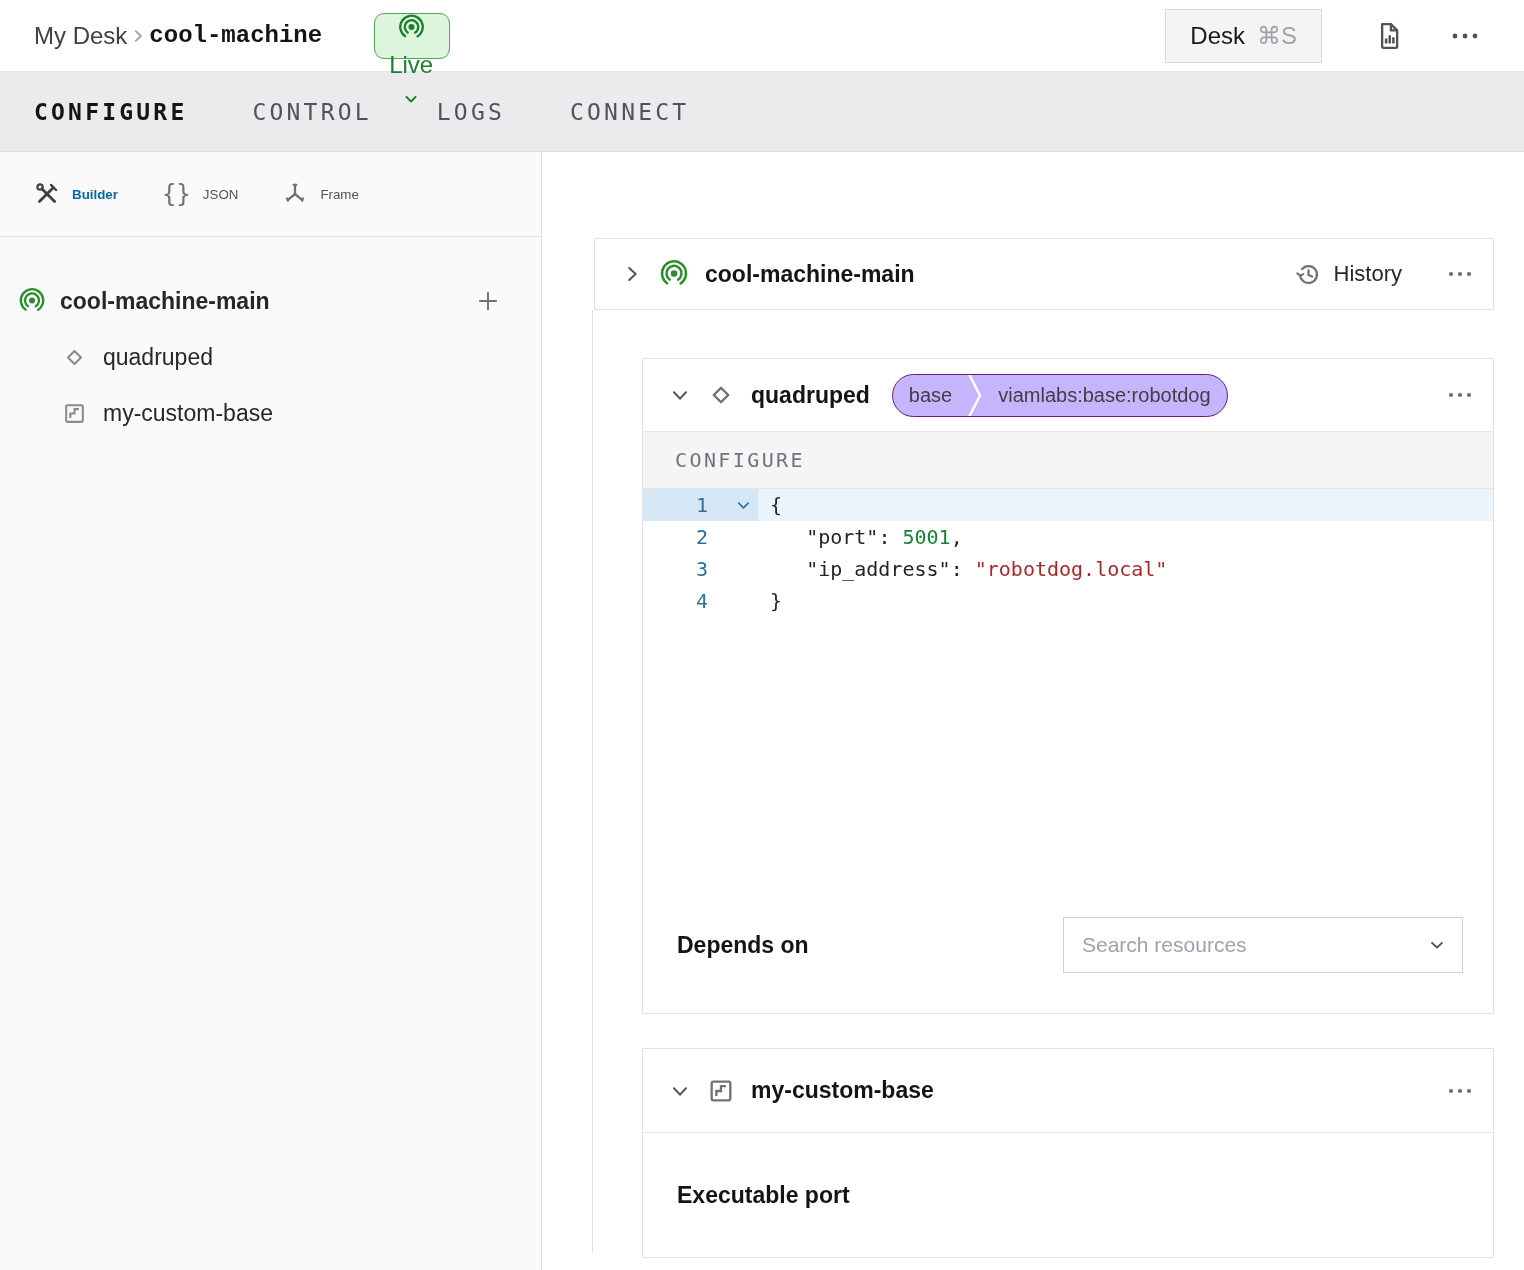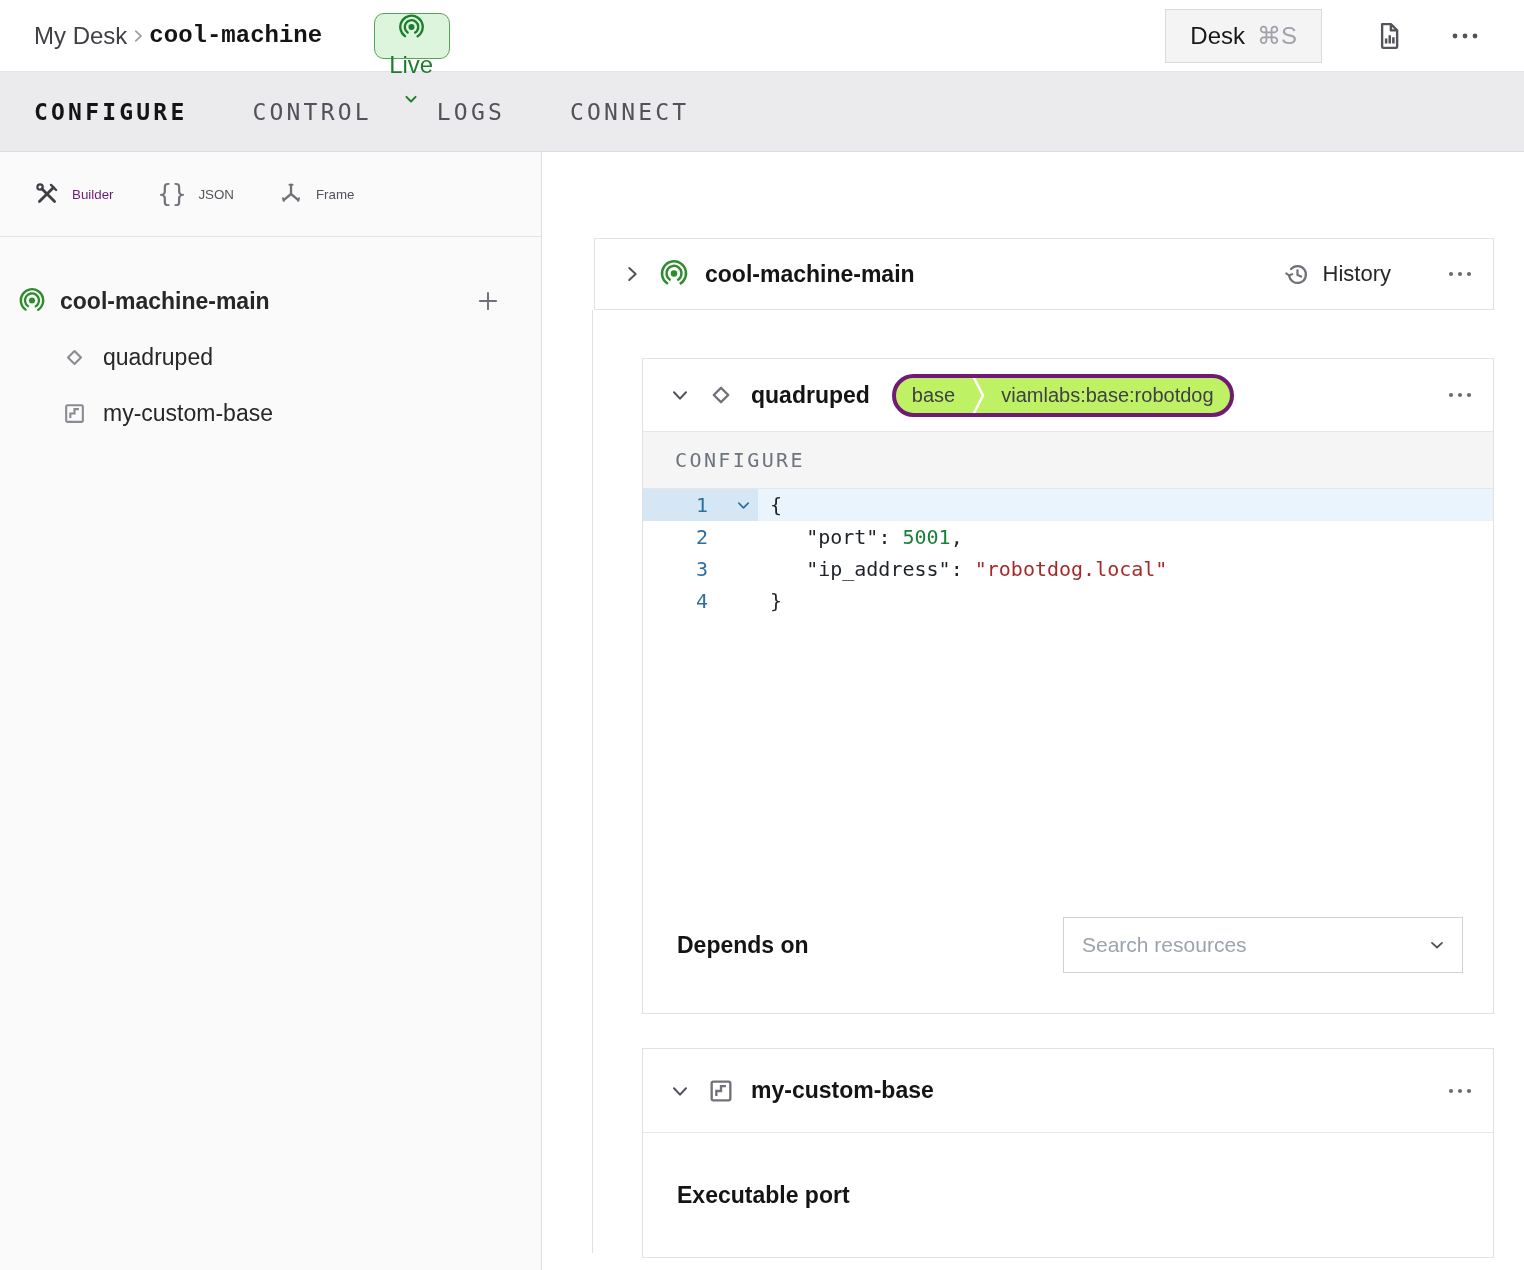--- a/index.html
+++ b/index.html
@@ -34,21 +34,21 @@
   .tab { color:#52525b; text-decoration:none; }
   .tab.active { color:#141416; font-weight:700; }
 
   
   .body { display:flex; height:1118px; }
   .sidebar { width:542px; background:#fafafa; border-right:1px solid #dfdfe2; }
   .mode-row { height:85px; border-bottom:1px solid #e4e4e7; display:flex; align-items:center;
               gap:44px; padding:0 34px; font-size:23px; }
   .mode { display:flex; align-items:center; gap:12px; color:#52525b; }
   .mode .mlabel { color:#52525b; }
-  .mode.active .mlabel { color:#701a75; font-weight:400; }
+  .mode.active .mlabel { color:#0369a1; font-weight:700; }
   .mode .micon { color:#71717a; }
   .mode.active .micon { color:#3f3f46; }
   .json-glyph { font-family:"DejaVu Sans Mono", monospace; font-size:24px; color:#71717a; }
 
   .tree { padding-top:36px; }
   .tree-row { height:56px; display:flex; align-items:center; font-size:23px; color:#27272a; }
   .tree-row.root { padding:0 40px 0 18px; font-weight:700; }
   .tree-row.root .ticon { color:#2e8b2e; margin-right:14px; }
   .tree-row.child { padding-left:62px; }
   .tree-row.child .ticon { color:#8a8a92; margin-right:16px; }
@@ -61,27 +61,27 @@
 
   .card { background:#fff; border:1px solid #e2e2e6; position:relative; }
   .card-head { display:flex; align-items:center; padding:0 20px 0 26px; gap:16px; }
   .card-title { font-size:23px; font-weight:700; color:#141416; }
   .chev { color:#52525b; }
   .dots { color:#6b6b74; }
 
   .part-card { margin:86px 30px 0 52px; height:72px; }
   .part-card .card-head { height:100%; }
   .part-icon { color:#2e8b2e; }
-  .history-btn { display:flex; align-items:center; gap:12px; color:#27272a; font-size:22px; margin-right:40px; }
+  .history-btn { display:flex; align-items:center; gap:12px; color:#27272a; font-size:22px; margin-right:29px; }
   .history-btn .hicon { color:#71717a; }
 
   .comp-card { margin:48px 30px 0 100px; }
   .comp-card .card-head { height:72px; }
   .diamond-icon, .module-icon { color:#71717a; }
-  .badge-pill { display:flex; align-items:center; background:#bef264; border:4px solid #701a75;
+  .badge-pill { display:flex; align-items:center; background:#c4b5fd; border:1px solid #701a75;
                 border-radius:22px; height:43px; overflow:hidden; margin-left:6px; }
   .badge-seg { font-size:20px; color:#3f3f46; padding:0 16px; line-height:41px; white-space:nowrap; }
   .badge-div { height:43px; }
 
   .section-bar { height:58px; background:#f5f5f6; border-top:1px solid #e6e6e9; border-bottom:1px solid #e6e6e9;
                  display:flex; align-items:center; padding:0 32px;
                  font-family:"DejaVu Sans Mono", monospace; font-size:20px; letter-spacing:2.4px; color:#6e747e; }
 
   .code-editor { min-height:410px; font-family:"DejaVu Sans Mono", monospace; font-size:20px; }
   .code-line { display:flex; height:32px; line-height:32px; }

